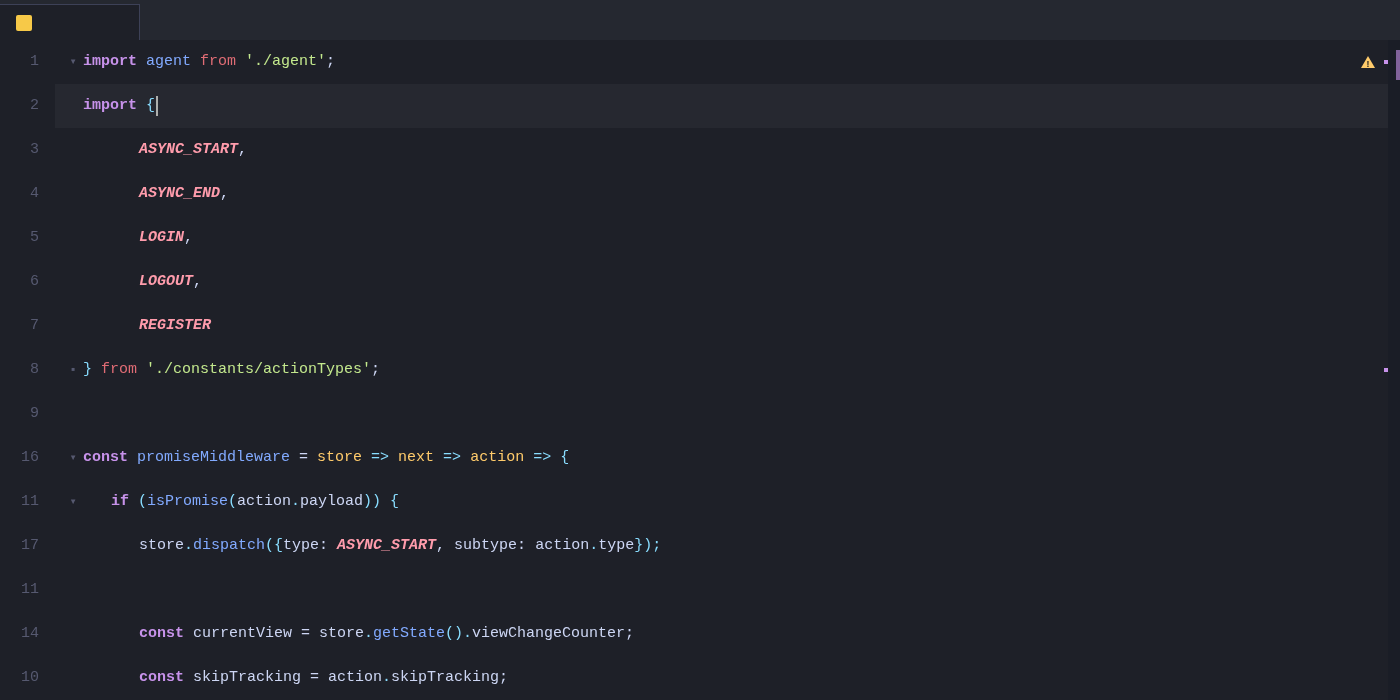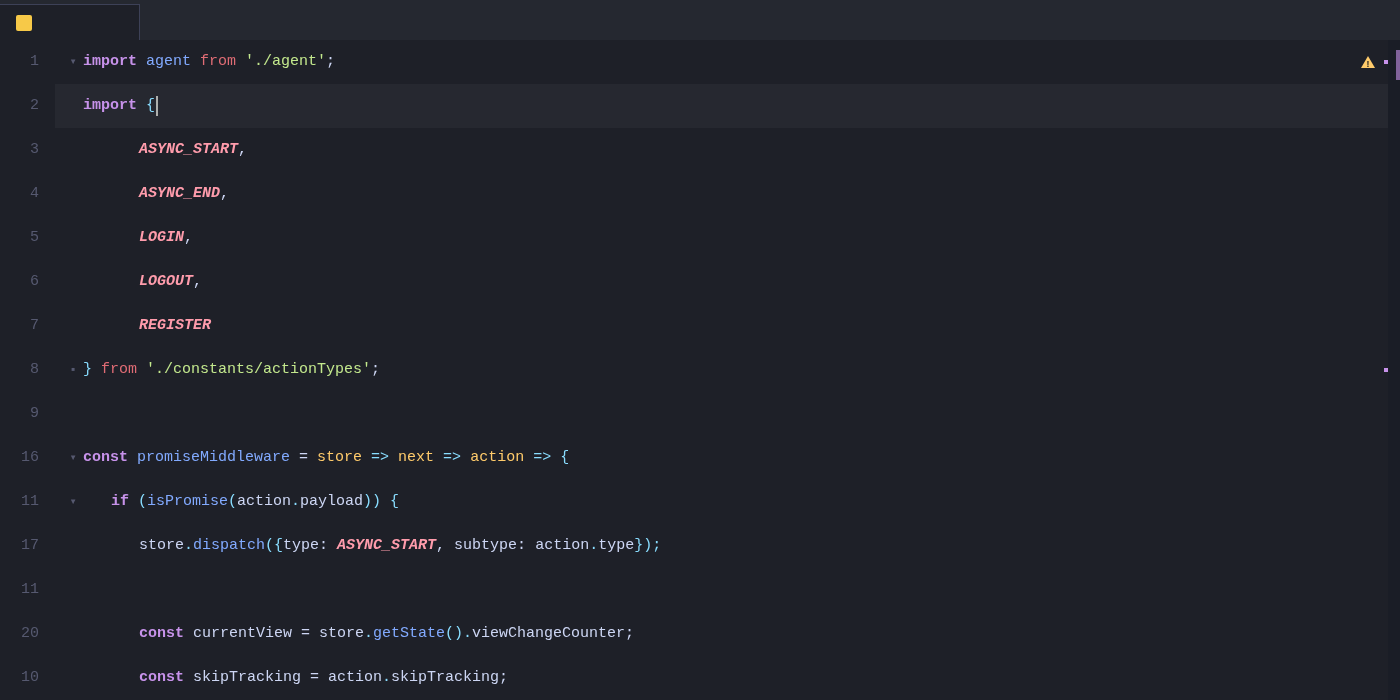--- a/index.html
+++ b/index.html
@@ -158,21 +158,21 @@
         <span class="line-number">4</span>
         <span class="line-number">5</span>
         <span class="line-number">6</span>
         <span class="line-number">7</span>
         <span class="line-number">8</span>
         <span class="line-number">9</span>
         <span class="line-number">16</span>
         <span class="line-number">11</span>
         <span class="line-number">17</span>
         <span class="line-number">11</span>
-        <span class="line-number">20</span>
+        <span class="line-number">14</span>
         <span class="line-number">10</span>
       </div>
 
     <div class="code-content" id="code-lines">
         <div class="code-line" style="position: relative;"><span style="display: flex; align-items: center; height: 100%;"><span style="width: 20px; display: inline-flex; align-items: center; justify-content: center; flex-shrink: 0; color: rgb(86, 89, 112); font-size: 12px; cursor: pointer;">▾</span><span style="display: inline-block; width: 0px; flex-shrink: 0;"></span><span style="color: rgb(199, 146, 234); font-style: normal; font-weight: bold;">import </span><span style="color: rgb(130, 170, 255);">agent </span><span style="color: rgb(224, 108, 117);">from </span><span style="color: rgb(195, 232, 141);">'./agent'</span><span style="color: rgb(205, 214, 244);">;</span></span><div style="position: absolute; right: 12px; top: 50%; transform: translateY(-50%); width: 4px; height: 4px; background-color: rgb(199, 146, 234);"></div></div>
         <div class="code-line" style="background-color: rgba(255, 255, 255, 0.04);"><span style="display: flex; align-items: center; height: 100%;"><span style="width: 20px; display: inline-flex; align-items: center; justify-content: center; flex-shrink: 0;"></span><span style="display: inline-block; width: 0px; flex-shrink: 0;"></span><span style="color: rgb(199, 146, 234); font-style: normal; font-weight: bold;">import </span><span style="color: rgb(137, 221, 255);">{</span><span style="color: rgb(205, 214, 244);"></span><span style="display: inline-block; width: 2px; height: 20px; background-color: rgb(174, 175, 173); vertical-align: middle; margin-left: 1px;"></span></span></div>
         <div class="code-line"><span style="display: flex; align-items: center; height: 100%;"><span style="width: 20px; display: inline-flex; align-items: center; justify-content: center; flex-shrink: 0;"></span><span style="display: inline-block; width: 56px; flex-shrink: 0;"></span><span style="color: rgb(255, 156, 172); font-style: italic; font-weight: bold;">ASYNC_START</span><span style="color: rgb(205, 214, 244);">,</span></span></div>
         <div class="code-line"><span style="display: flex; align-items: center; height: 100%;"><span style="width: 20px; display: inline-flex; align-items: center; justify-content: center; flex-shrink: 0;"></span><span style="display: inline-block; width: 56px; flex-shrink: 0;"></span><span style="color: rgb(255, 156, 172); font-style: italic; font-weight: bold;">ASYNC_END</span><span style="color: rgb(205, 214, 244);">,</span></span></div>
         <div class="code-line"><span style="display: flex; align-items: center; height: 100%;"><span style="width: 20px; display: inline-flex; align-items: center; justify-content: center; flex-shrink: 0;"></span><span style="display: inline-block; width: 56px; flex-shrink: 0;"></span><span style="color: rgb(255, 156, 172); font-style: italic; font-weight: bold;">LOGIN</span><span style="color: rgb(205, 214, 244);">,</span></span></div>
         <div class="code-line"><span style="display: flex; align-items: center; height: 100%;"><span style="width: 20px; display: inline-flex; align-items: center; justify-content: center; flex-shrink: 0;"></span><span style="display: inline-block; width: 56px; flex-shrink: 0;"></span><span style="color: rgb(255, 156, 172); font-style: italic; font-weight: bold;">LOGOUT</span><span style="color: rgb(205, 214, 244);">,</span></span></div>

